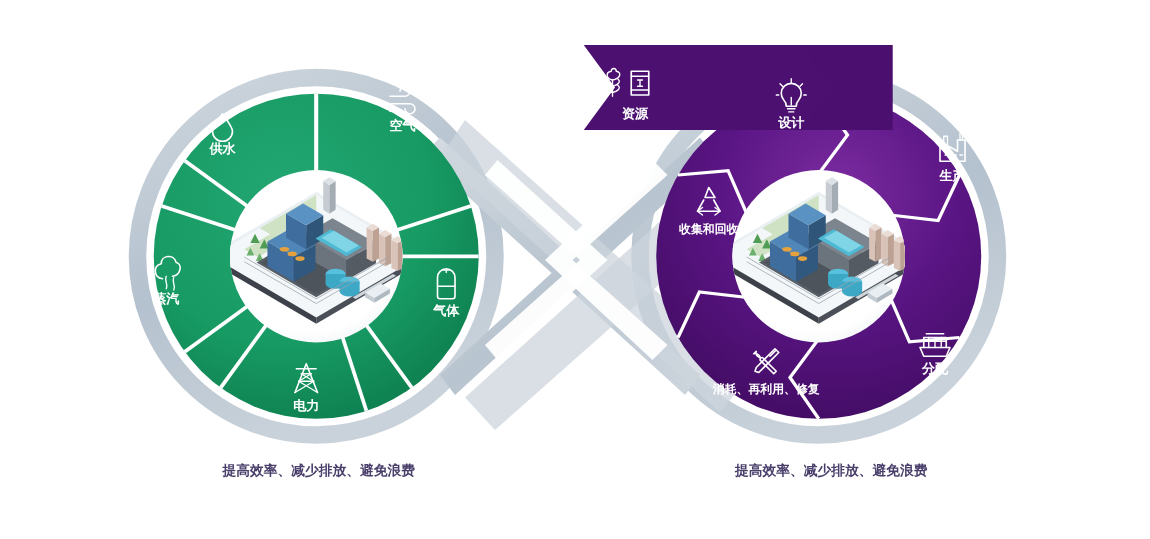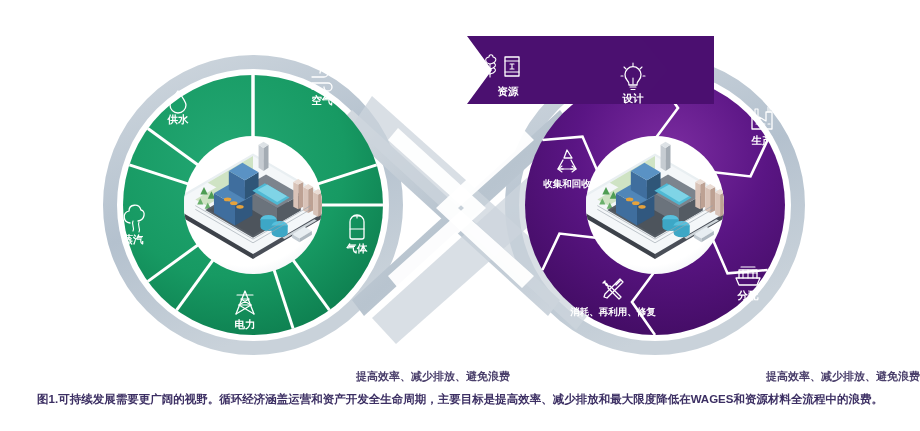--- a/index.html
+++ b/index.html
@@ -37,21 +37,21 @@
   .seg-label.small {
     font-size: 9.5px;
   }
   .sub-caption {
     position: absolute;
     font-family: "Liberation Sans", "DejaVu Sans", sans-serif;
     font-size: 11px;
     font-weight: bold;
     color: #4a3f6b;
     white-space: nowrap;
-    text-align: right;
+    text-align: center;
   }
   #sub-caption-left {
     left: 0;
     width: 510px;
     top: 369px;
   }
   #sub-caption-right {
     left: 410px;
     width: 510px;
     top: 369px;
@@ -475,15 +475,14 @@
         <text class="seg-label small" x="567" y="184">收集和回收</text>
       </g>
     </g>
 
   </svg>
 
   <div class="sub-caption" id="sub-caption-left">提高效率、减少排放、避免浪费</div>
 
   <div class="sub-caption" id="sub-caption-right">提高效率、减少排放、避免浪费</div>
 
-  <div id="main-caption">图1.可持续发展需要更广阔的视野。循环经济涵盖运营和资产开发全生命周期，主要目标是提高效率、减少排放和最大限度降低在WAGES和资源材料全流程中的浪费。</div>
 
 </div>
 
 </body></html>

